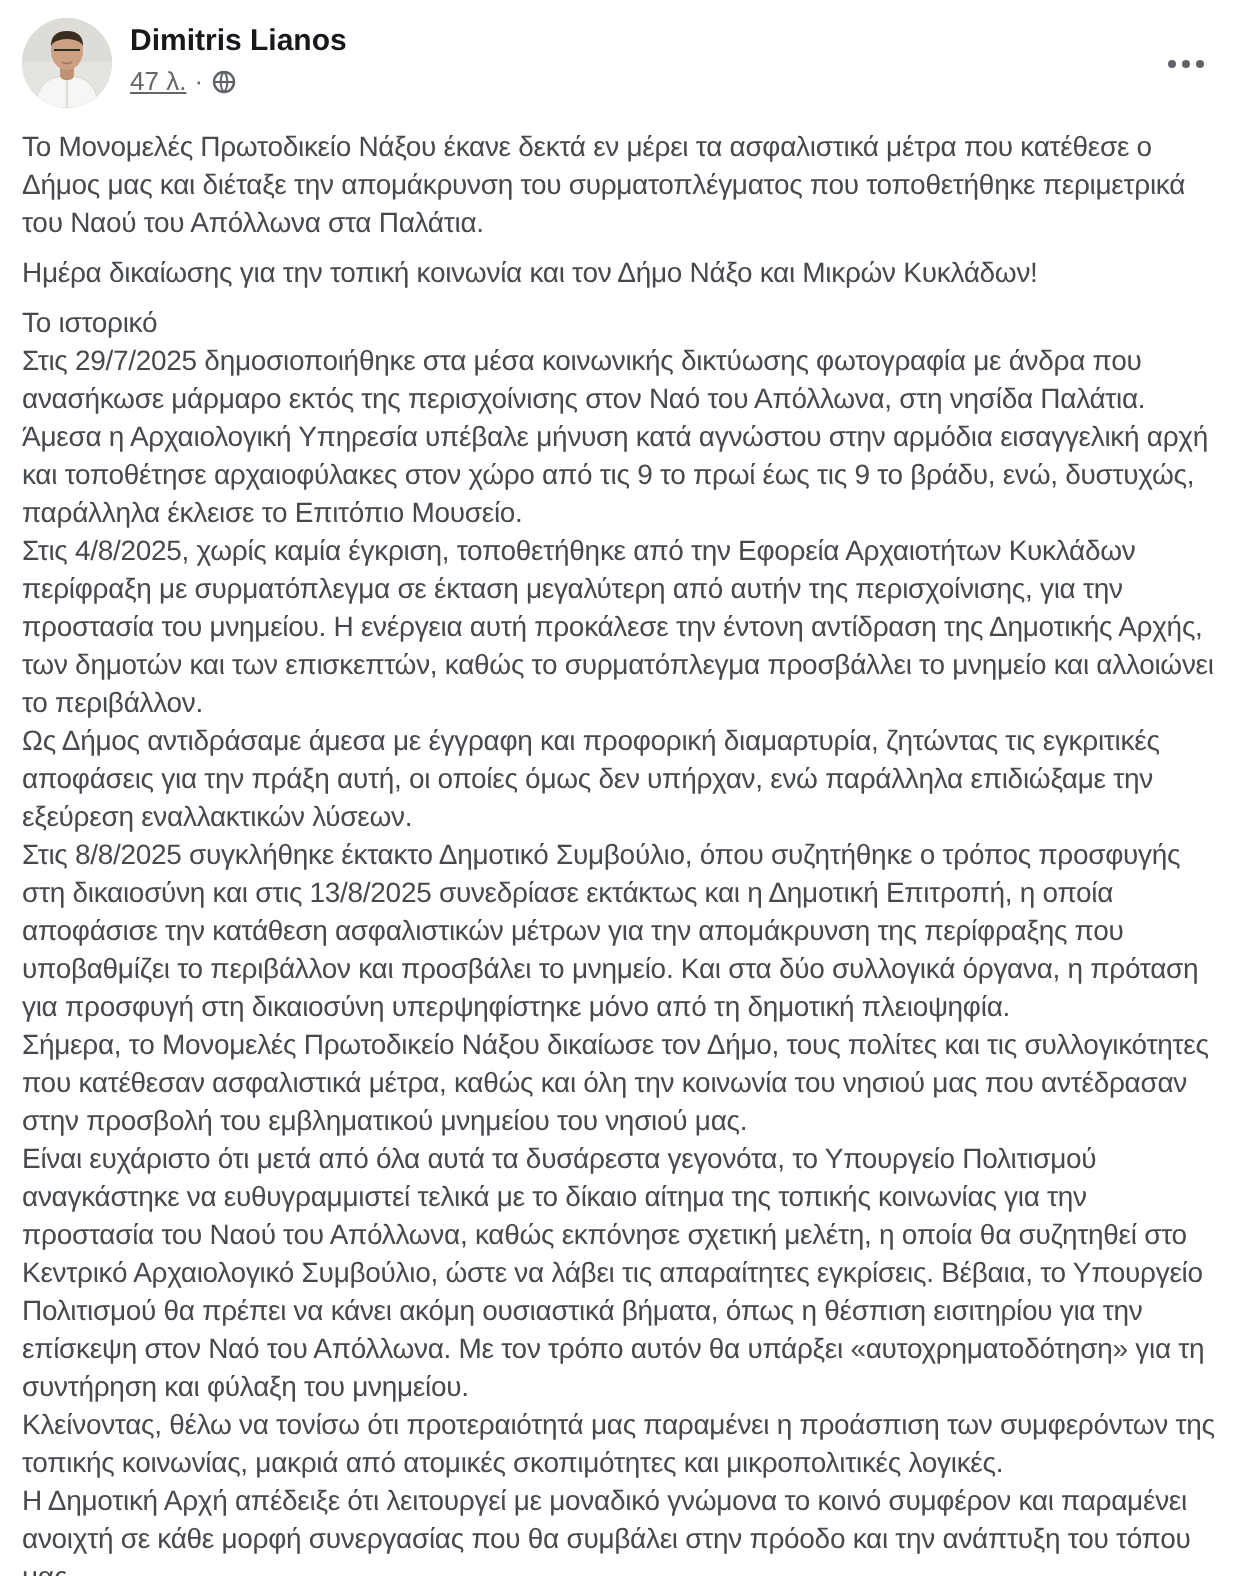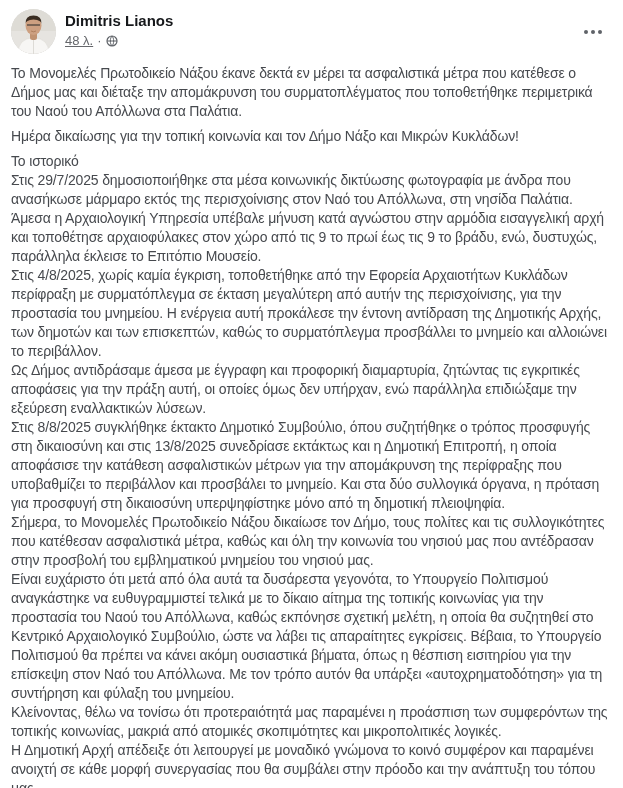--- a/index.html
+++ b/index.html
@@ -91,21 +91,21 @@
           <path d="M16 16 h5 M24 16 h5 M21 16 h3" stroke="#2b2b2b" stroke-width="1.1" fill="none"></path>
 
           <path d="M20 22 q2.5 1.6 5 0" stroke="#a87757" stroke-width="0.8" fill="none"></path>
         </g>
       </svg>
     </div>
 
     <div class="header-text">
       <div class="author-name">Dimitris Lianos</div>
       <div class="meta-row">
-        <span class="timestamp">48 λ.</span>
+        <span class="timestamp">47 λ.</span>
         <span class="meta-sep">·</span>
         <span class="globe-icon">
           <svg width="12" height="12" viewBox="0 0 12 12">
             <circle cx="6" cy="6" r="5" fill="none" stroke="#5f6368" stroke-width="1.2"></circle>
             <path d="M1 6 h10 M6 1 C3.8 3 3.8 9 6 11 M6 1 C8.2 3 8.2 9 6 11" fill="none" stroke="#5f6368" stroke-width="1"></path>
           </svg>
         </span>
       </div>
     </div>
 

